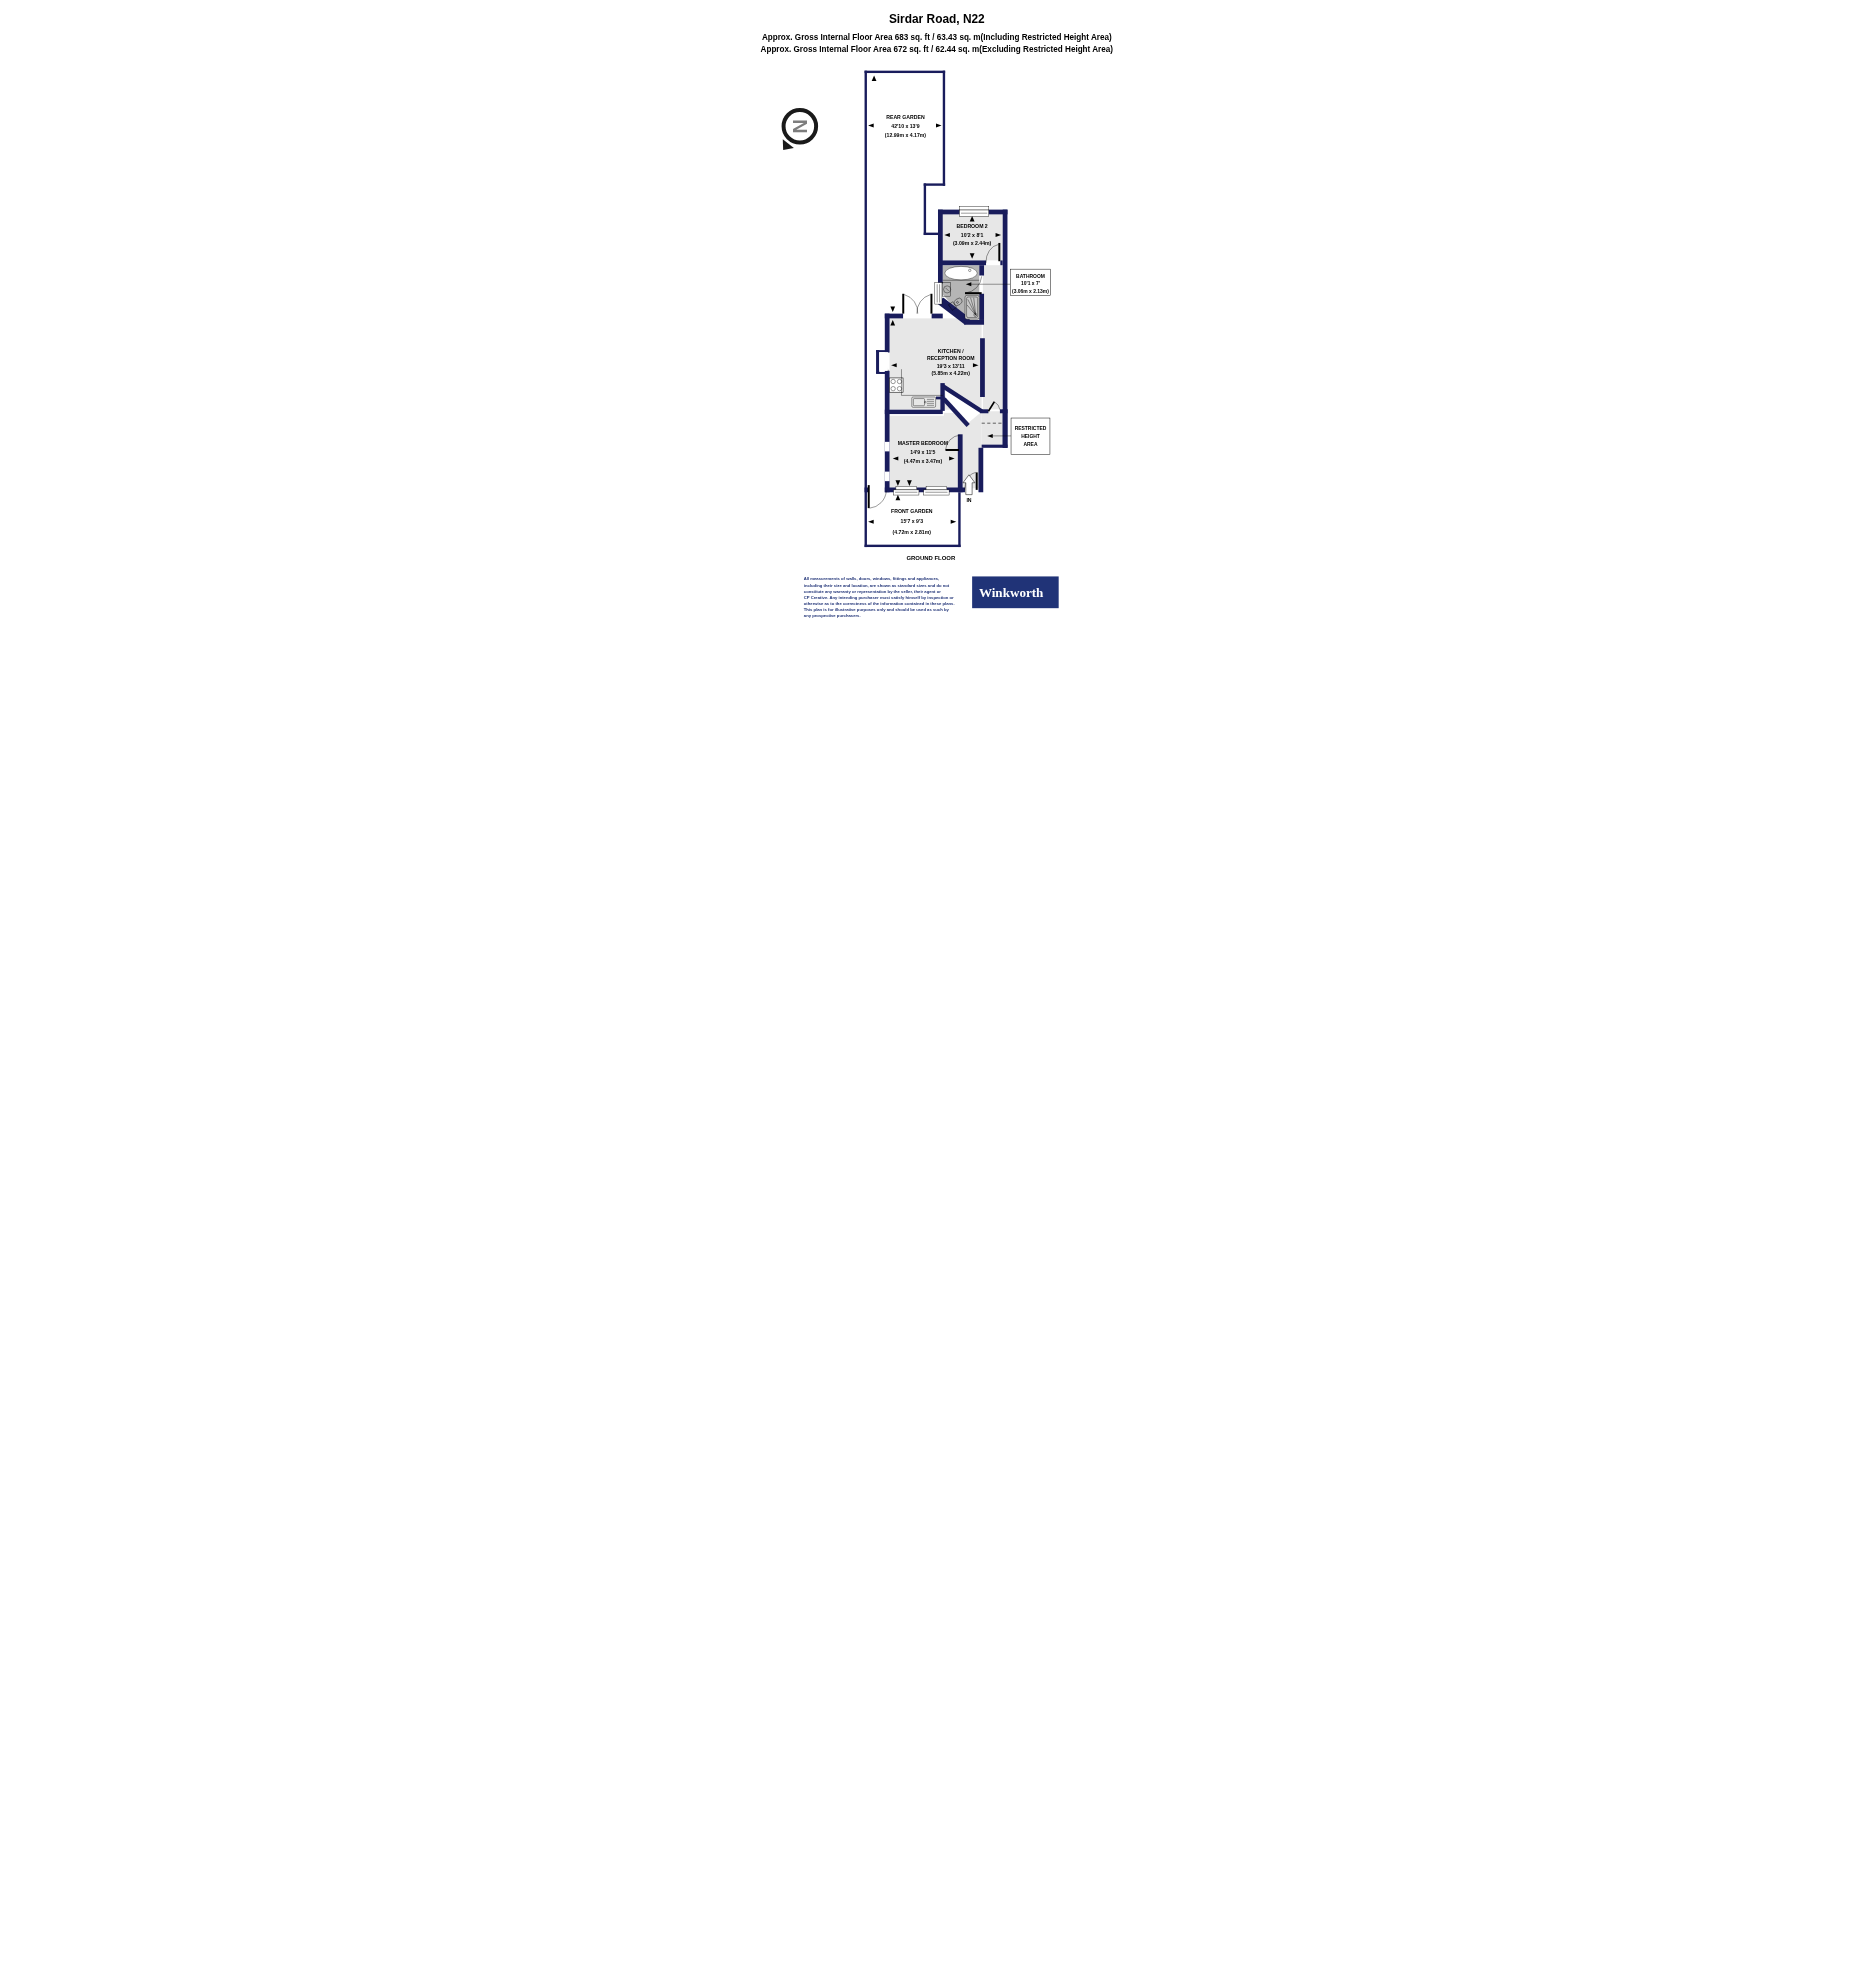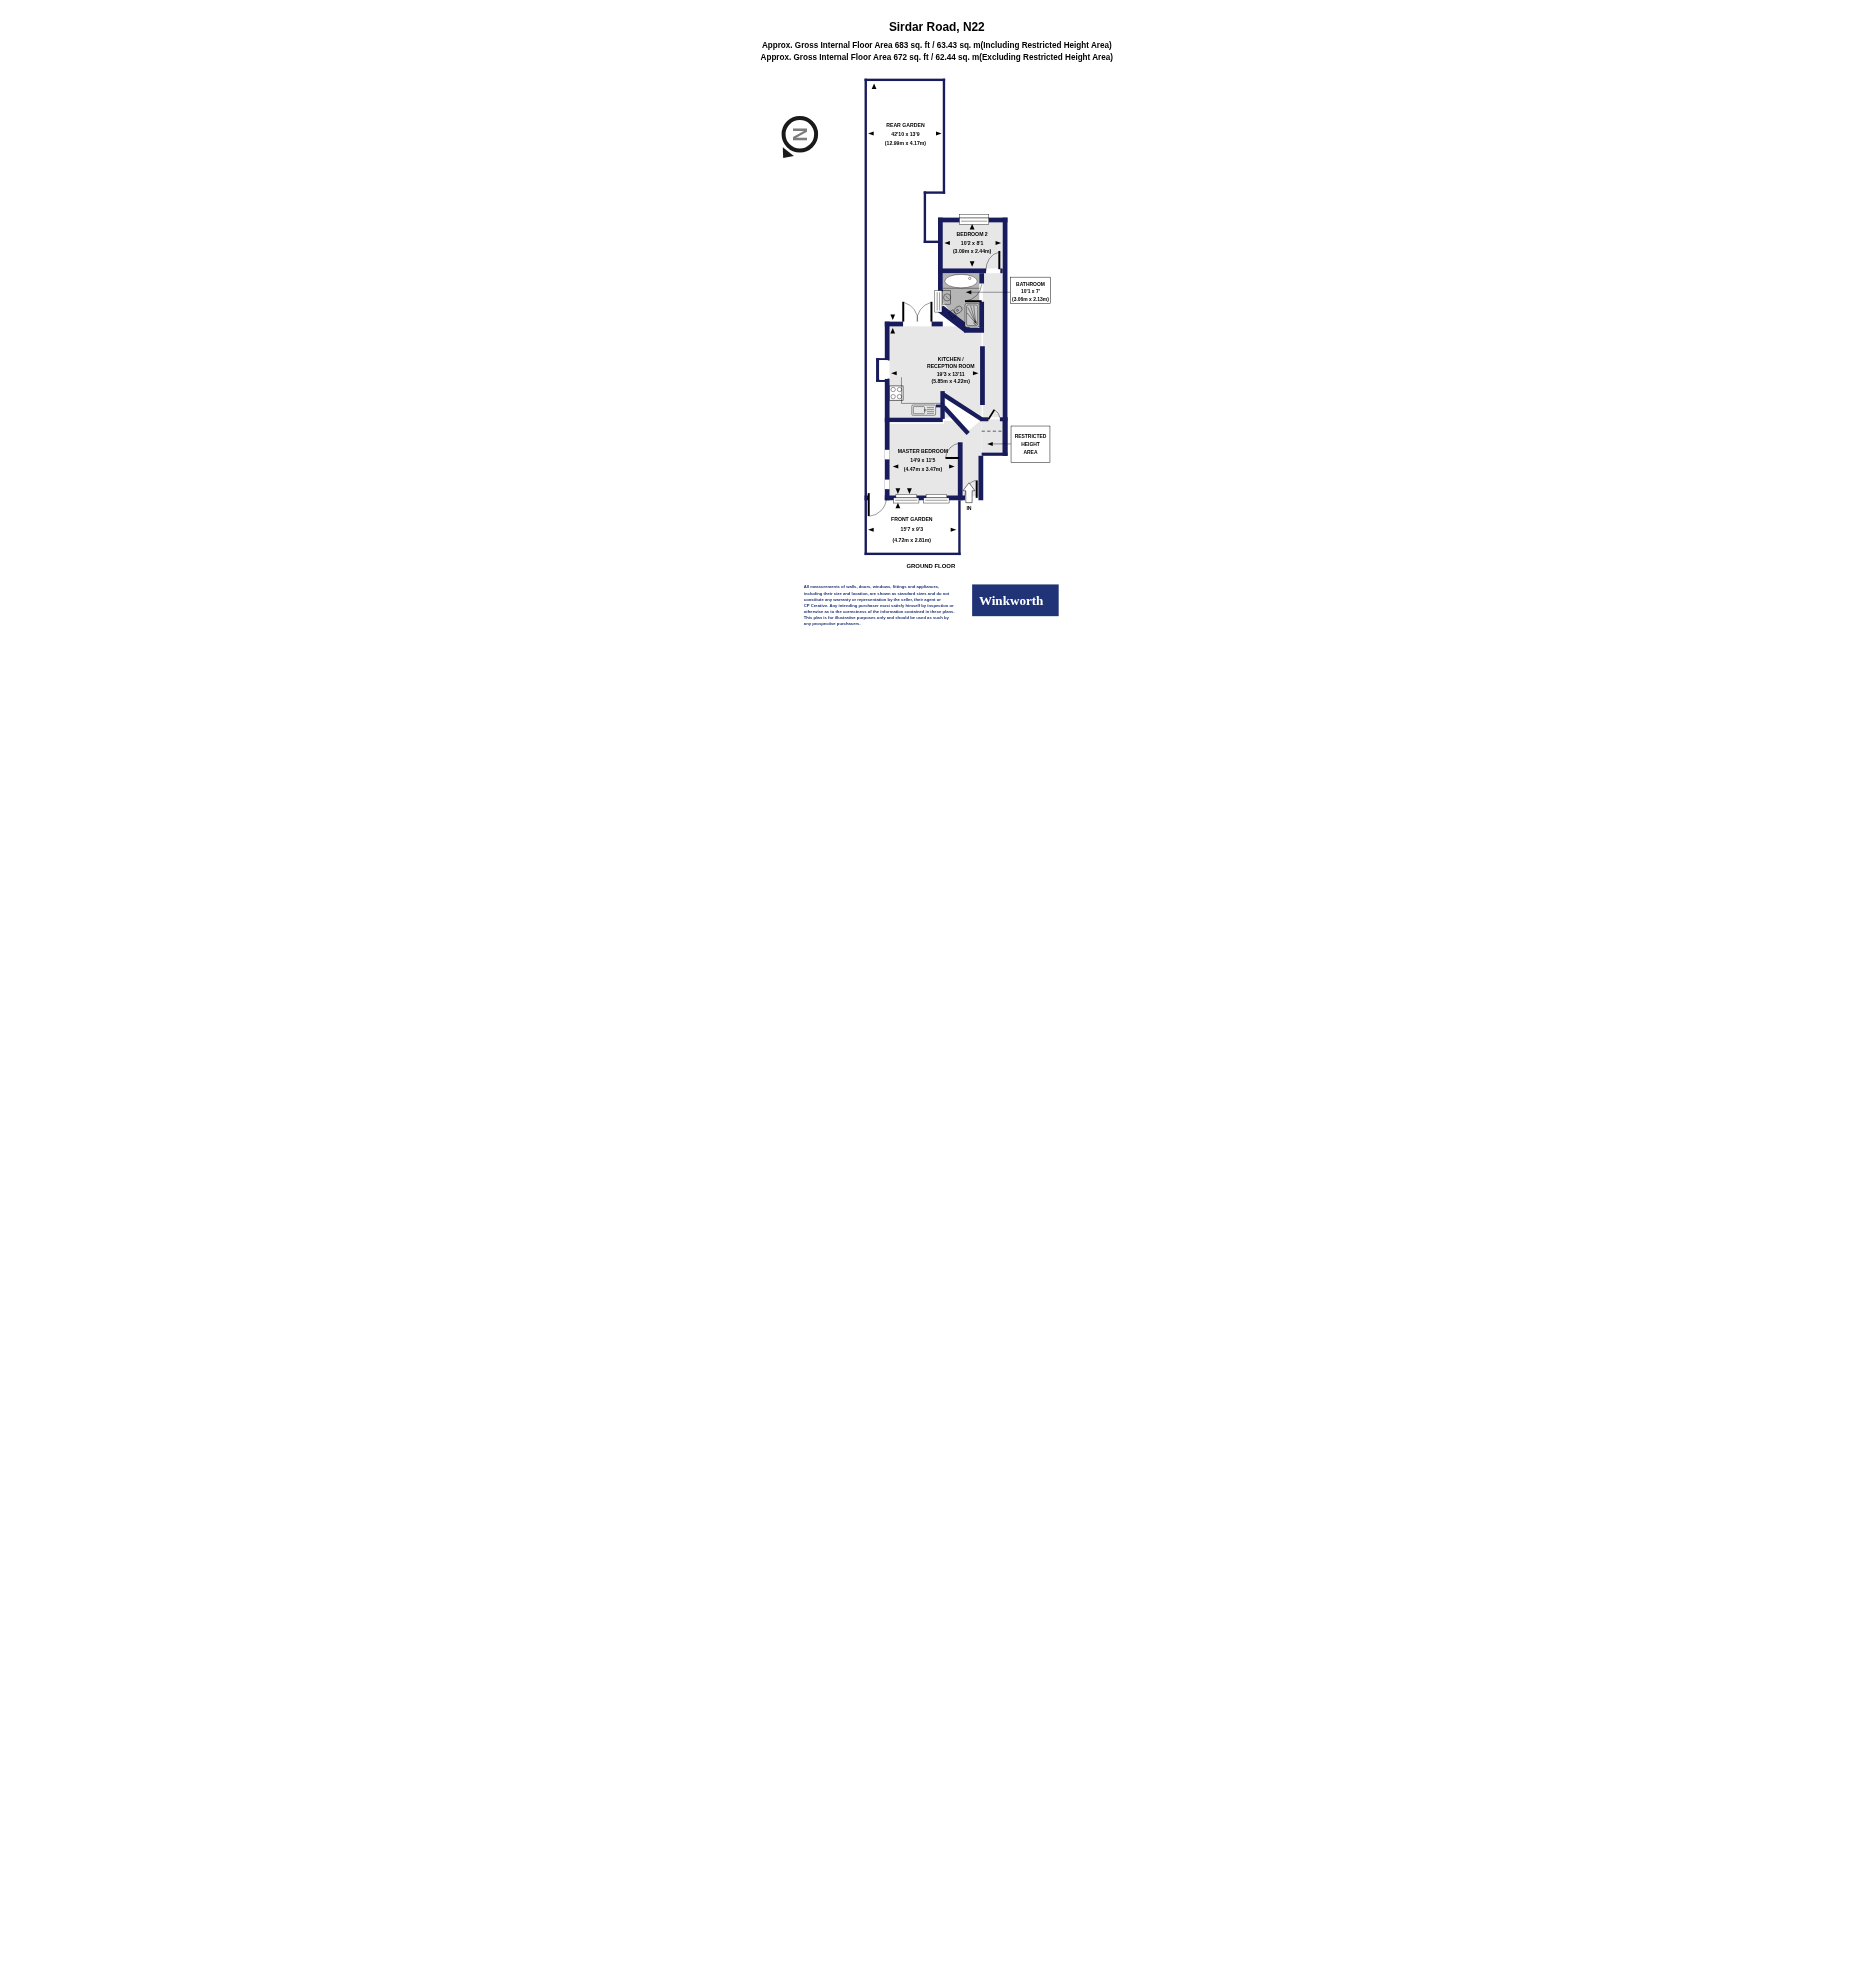--- a/index.html
+++ b/index.html
@@ -1,17 +1,17 @@
 <!DOCTYPE html>
 <html style="font-size:6.4px"><head>
 <meta charset="utf-8">
 <style>
   html,body{margin:0;padding:0;background:#ffffff;}
   body{font-family:"Liberation Sans", sans-serif;}
-  .page{width:100%;max-width:422px;margin:8px auto;background:#fff;}
+  .page{width:100%;max-width:422px;margin:0 auto;background:#fff;}
   svg{display:block;width:100%;height:auto;}
   text{font-family:"Liberation Sans", sans-serif;}
   .title{font-size:30px;font-weight:bold;fill:#000;}
   .subtitle{font-size:20.5px;font-weight:bold;fill:#000;}
   .roomlabel{font-size:13px;font-weight:bold;fill:#000;}
   .boxlabel{font-size:12.5px;font-weight:bold;fill:#000;}
   .floorlabel{font-size:15px;font-weight:bold;fill:#000;}
   .inlabel{font-size:13px;font-weight:bold;fill:#000;}
   .disclaimer{font-size:10.6px;font-weight:bold;fill:#203377;}
   .logotext{font-family:"Liberation Serif", serif;font-size:33px;font-weight:bold;fill:#ffffff;}

